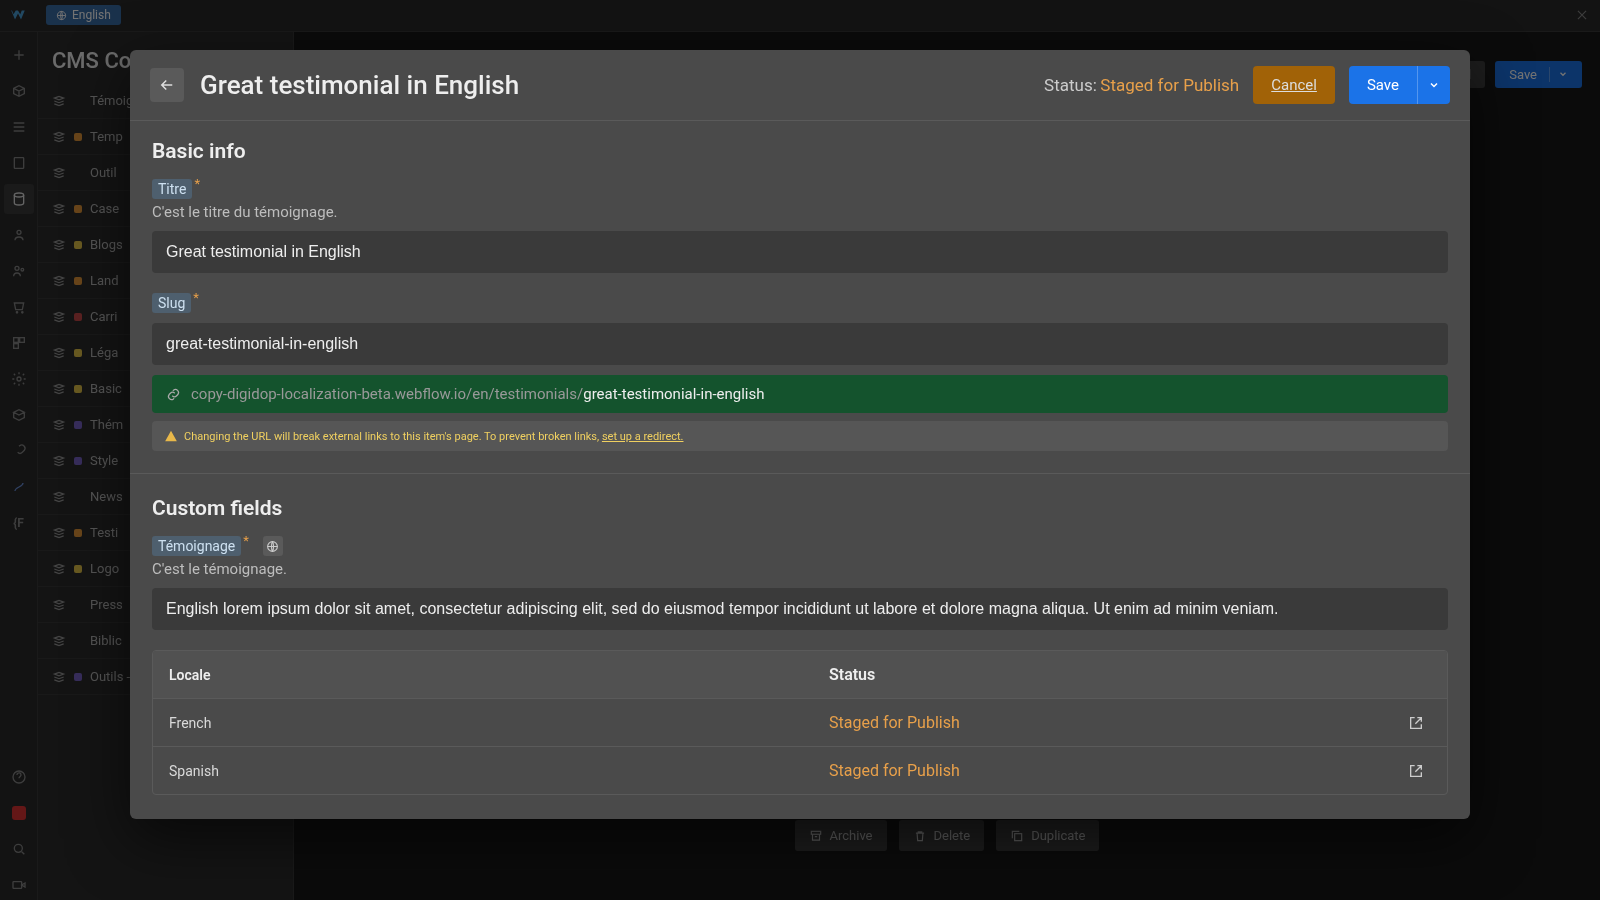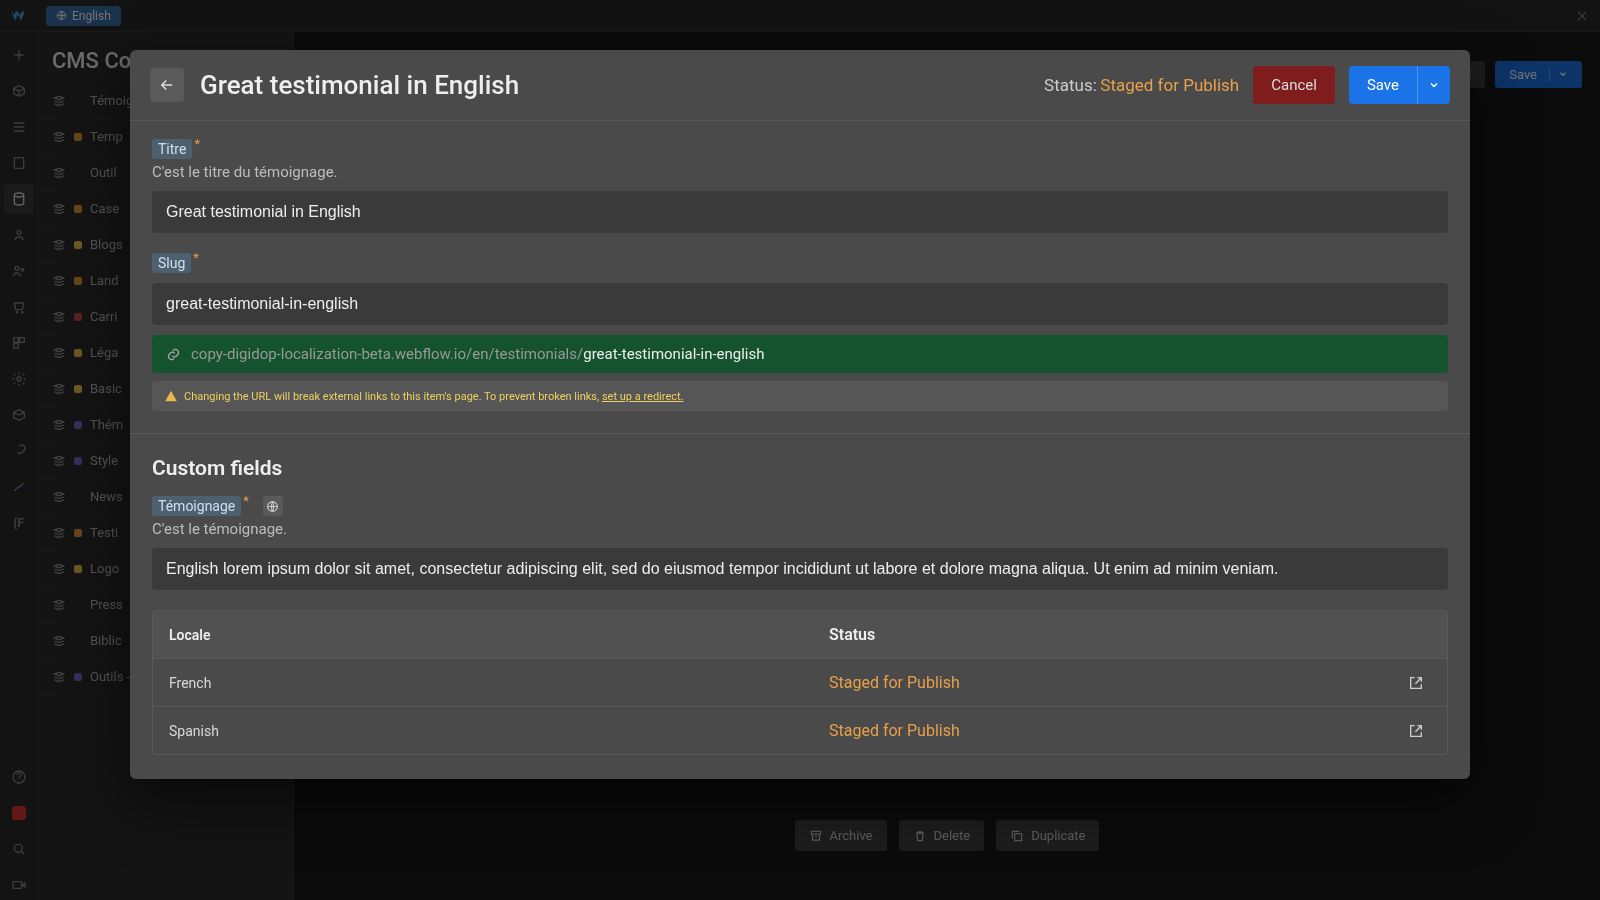--- a/index.html
+++ b/index.html
@@ -1,19 +1,19 @@
 <!DOCTYPE html>
 <html><head>
 <meta charset="utf-8">
 <style>
   * { box-sizing: border-box; margin: 0; padding: 0; }
   html, body { width: 1600px; height: 900px; overflow: hidden; font-family: -apple-system, BlinkMacSystemFont, "Segoe UI", Roboto, sans-serif; background: #1a1a1a; color: #d9d9d9; font-size: 14px; }
   
   
-  .topbar { height: 32px; background: #2a2a2a; display: flex; align-items: center; border-bottom: 1px solid #3a3a3a; }
+  .topbar { height: 32px; background: #2a2a2a; display: flex; align-items: flex-end; border-bottom: 1px solid #3a3a3a; }
   .topbar-left { display:flex; align-items:center; gap:6px; }
   .wf-logo { width: 36px; height: 32px; display:flex; align-items:center; justify-content:center; }
   .wf-logo svg { width:18px; height:18px; }
   .locale-chip { background:#3b6fa8; color:#fff; font-size:12px; padding:3px 10px; border-radius:3px; display:flex; align-items:center; gap:5px; margin-left:4px;}
   .topbar-close { margin-left:auto; width:36px; height:32px; display:flex; align-items:center; justify-content:center; color:#888;}
   
   
   .left-rail { position:absolute; left:0; top:32px; bottom:0; width:38px; background:#2a2a2a; border-right:1px solid #3a3a3a; display:flex; flex-direction:column; align-items:center; padding-top:8px; gap:6px;}
   .rail-icon { width:30px; height:30px; display:flex; align-items:center; justify-content:center; color:#888; border-radius:3px; }
   .rail-icon.active { background:#3a3a3a; color:#ddd; }
@@ -45,21 +45,21 @@
   
   
   .modal { position:absolute; left:130px; top:50px; right:130px; background:#4a4a4a; border-radius:6px; box-shadow:0 20px 60px rgba(0,0,0,.6); overflow:hidden; }
   .modal-header { padding:16px 20px; display:flex; align-items:center; gap:16px; border-bottom:1px solid #5a5a5a; }
   .back-btn { width:34px; height:34px; background:#5a5a5a; border-radius:4px; display:flex; align-items:center; justify-content:center; color:#ddd;}
   .modal-title { font-size:26px; font-weight:500; color:#eee; }
   .modal-header-right { margin-left:auto; display:flex; align-items:center; gap:14px; }
   .status-label { color:#ccc; font-size:17px; }
   .status-value { color:#e8a04a; font-size:17px; }
   .mh-btn { padding:10px 18px; border-radius:4px; font-size:15px; }
-  .mh-cancel { background:#7f1d1d; color:#ddd; }
+  .mh-cancel { background:#a16207; color:#ddd;text-decoration:underline; }
   .mh-save-group { display:flex; }
   .mh-save { background:#1b73e8; color:#fff; border-radius:4px 0 0 4px; }
   .mh-save-chev { background:#1b73e8; color:#fff; border-left:1px solid rgba(255,255,255,.25); padding:10px 10px; border-radius:0 4px 4px 0; display:flex; align-items:center;}
   
   .modal-body { padding:18px 22px 24px; max-height:760px; overflow:auto; }
   .section-title { font-size:21px; font-weight:600; color:#eee; margin-bottom:16px; }
   
   .field-label { display:flex; align-items:center; gap:8px;text-align:center; }
   .field-label-name { background:#4e5f6e; color:#cde0f0; padding:2px 6px; border-radius:3px; font-size:14px; }
   .req-star { color:#e8a04a; font-size:13px; position:relative; top:-6px; left:-6px;}
@@ -432,20 +432,21 @@
         <div class="mh-save-chev">
           <svg width="12" height="12" viewBox="0 0 24 24" stroke="#fff" stroke-width="3" fill="none">
               <path d="M6 9l6 6 6-6"></path>
             </svg>
         </div>
       </div>
     </div>
   </div>
 
   <div class="modal-body">
+    <div class="section-title">Basic info</div>
 
     <div class="field-block">
       <div class="field-label">
         <span class="field-label-name">Titre</span>
           <span class="req-star">*</span>
       </div>
       <div class="field-help">C'est le titre du témoignage.</div>
       <input class="text-input" value="Great testimonial in English" style="">
     </div>
 

